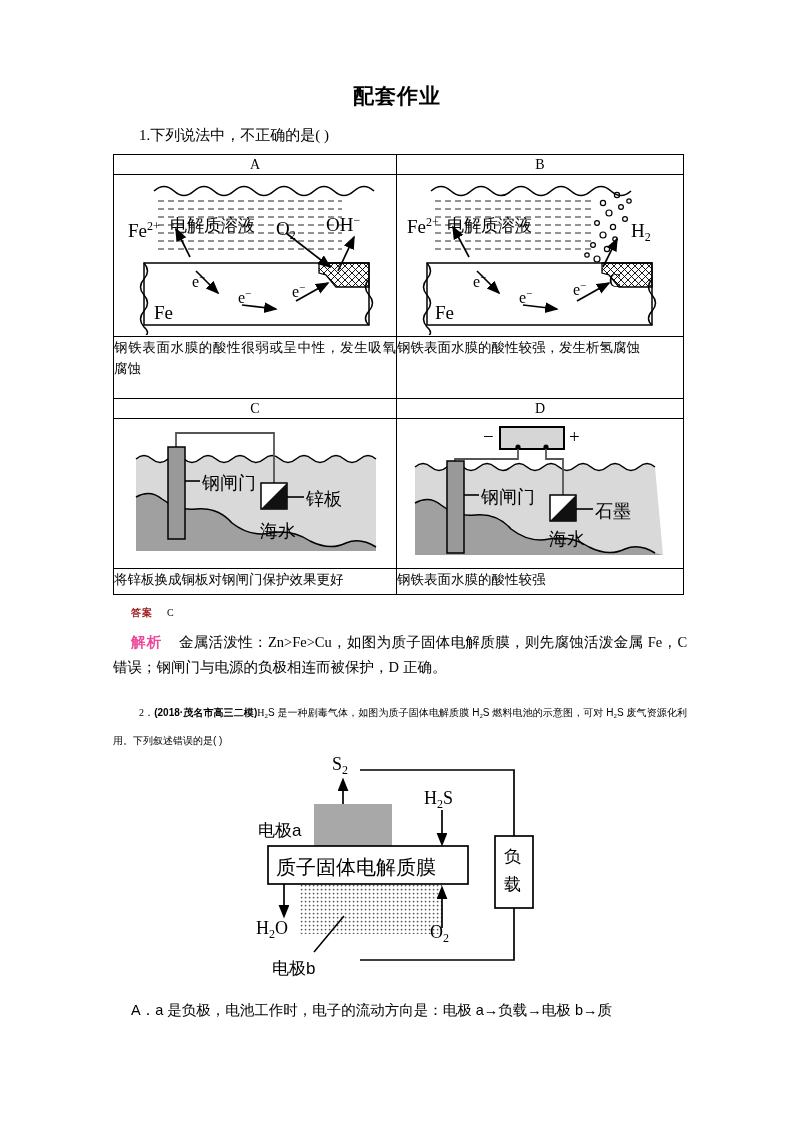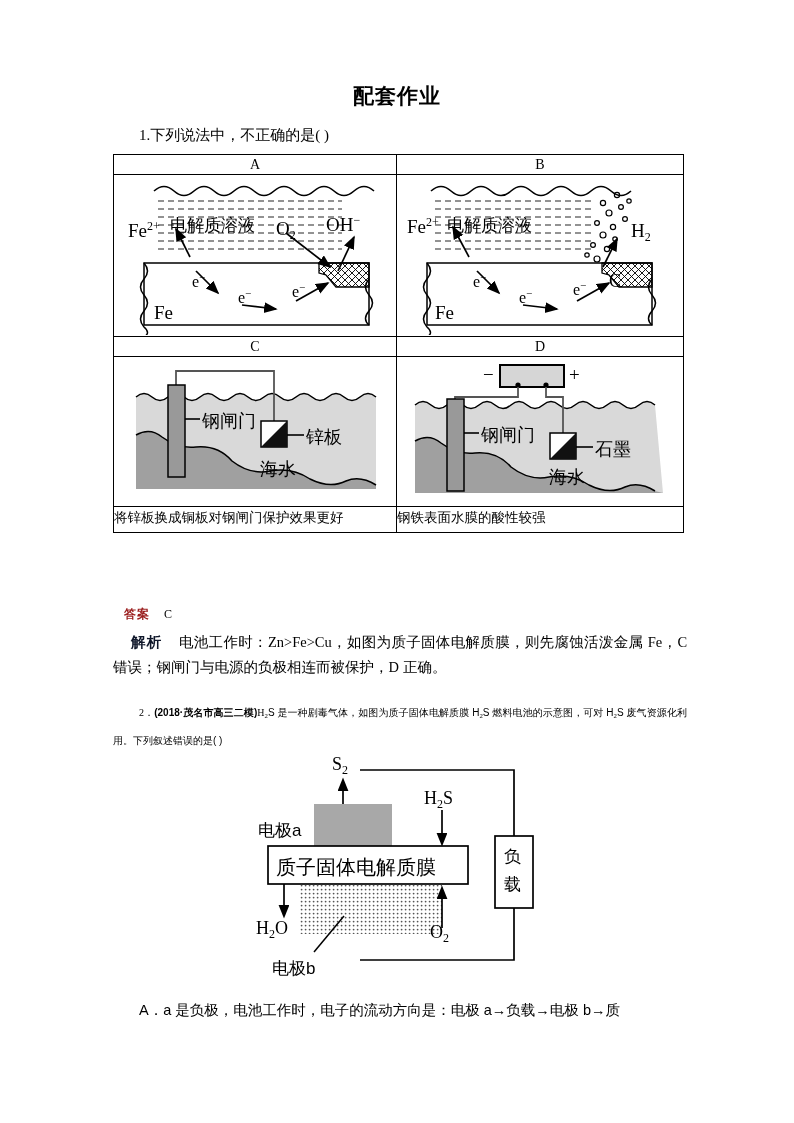--- a/index.html
+++ b/index.html
@@ -70,38 +70,38 @@
   .corr { position: absolute; inset: 0; }
   .corr svg { position: absolute; top: 0; left: 0; }
 
   
   .sea { position: absolute; inset: 0; }
   .sea svg { position: absolute; top: 0; left: 0; }
 
   
   .answer-line {
     position: absolute;
-    top: 606px; left: 124px;
-    font-size: 12px;
+    top: 606px; left: 131px;
+    font-size: 10px;
     font-family: "Liberation Sans", sans-serif;
   }
   .answer-label { color: #9c2121; font-weight: bold; letter-spacing: 1px; }
   .answer-value { margin-left: 14px; font-family: "Liberation Serif", serif; }
 
   .analysis {
     position: absolute;
     top: 630px; left: 113px;
     width: 574px;
     font-size: 14.5px;
     line-height: 25px;
     font-family: "Liberation Sans", sans-serif;
     text-align: justify;
     text-indent: 18px;
   }
-  .analysis-label { color: #0f172a; font-weight: bold; letter-spacing: 1px; }
+  .analysis-label { color: #ec4899; font-weight: bold; letter-spacing: 1px; }
   .analysis-gap { display: inline-block; width: 16px; }
   .srf { font-family: "Liberation Serif", serif; }
 
   
   .q2-stem {
     position: absolute;
     top: 700px; left: 113px;
     width: 574px;
     font-size: 10px;
     line-height: 25px;
@@ -114,21 +114,21 @@
   
   .fuelcell {
     position: absolute;
     top: 748px; left: 252px;
     width: 330px; height: 242px;
   }
 
   
   .optA {
     position: absolute;
-    top: 998px; left: 113px;
+    top: 998px; left: 105px;
     width: 574px;
     font-size: 14.5px;
     line-height: 25px;
     font-family: "Liberation Sans", sans-serif;
     text-indent: 26px;
   }
 
   sub { font-size: 0.68em; vertical-align: -0.25em; }
 
   .svgtxt-hei { font-family: "Liberation Sans", sans-serif; }
@@ -265,20 +265,24 @@
               <text class="svgtxt-ser" x="76" y="112" font-size="16">e<tspan font-size="11" dy="-6">−</tspan></text>
               <text class="svgtxt-ser" x="122" y="128" font-size="16">e<tspan font-size="11" dy="-6">−</tspan></text>
               <text class="svgtxt-ser" x="176" y="120" font-size="16">e<tspan font-size="11" dy="-6">−</tspan></text>
               <text class="svgtxt-ser" x="38" y="144" font-size="19">Fe</text>
               <text class="svgtxt-ser" x="212" y="112" font-size="18">C</text>
             </svg>
           </div>
         </td>
       </tr>
       <tr>
+        <td class="desc-cell two-line">钢铁表面水膜的酸性很弱或呈中性，发生吸氧腐蚀</td>
+        <td class="desc-cell two-line">钢铁表面水膜的酸性较强，发生析氢腐蚀</td>
+      </tr>
+      <tr>
         <td class="hdr-cell">C</td>
         <td class="hdr-cell">D</td>
       </tr>
       <tr>
 
         <td class="fig-cell" style="height:150px">
           <div class="sea">
             <svg width="281" height="148" viewBox="0 0 281 148">
 
               <path d="M22 40 q8 -7 16 0 q8 7 16 0 q8 -7 16 0 q8 7 16 0 q8 -7 16 0 q8 7 16 0 q8 -7 16 0 q8 7 16 0 q8 -7 16 0 q8 7 16 0 q8 -7 16 0 q8 7 16 0 q8 -7 16 0 q8 7 16 0 q8 -7 16 0 L262 132 L22 132 Z" fill="#d9d9d9" stroke="none"></path>
@@ -346,21 +350,21 @@
         <td class="desc-cell" style="height:26px">钢铁表面水膜的酸性较强</td>
       </tr>
     </tbody>
   </table>
 
   <div class="answer-line">
     <span class="answer-label">答案</span><span class="answer-value">C</span>
   </div>
 
   <div class="analysis">
-    <span class="analysis-label">解析</span><span class="analysis-gap"></span><span>电池工作时：</span><span class="srf">Zn&gt;Fe&gt;Cu</span><span>，如图为质子固体电解质膜，则先腐蚀活泼金属 </span><span class="srf">Fe</span><span>，</span><span class="srf">C</span><span> 错误；钢闸门与电源的负极相连而被保护，</span><span class="srf">D</span><span> 正确。</span>
+    <span class="analysis-label">解析</span><span class="analysis-gap"></span><span>金属活泼性：</span><span class="srf">Zn&gt;Fe&gt;Cu</span><span>，如图为质子固体电解质膜，则先腐蚀活泼金属 </span><span class="srf">Fe</span><span>，</span><span class="srf">C</span><span> 错误；钢闸门与电源的负极相连而被保护，</span><span class="srf">D</span><span> 正确。</span>
   </div>
 
   <div class="q2-stem">
     <span class="srf">2．</span><span class="bold-src">(2018·茂名市高三二模)</span><span class="srf">H</span><sub class="srf">2</sub><span>S 是一种剧毒气体，如图为质子固体电解质膜 H</span><sub class="srf">2</sub><span>S 燃料电池的示意图，可对 H</span><sub class="srf">2</sub><span>S 废气资源化利用。下列叙述错误的是(        )</span>
   </div>
 
   <div class="fuelcell">
     <svg width="330" height="242" viewBox="0 0 330 242">
       <defs>
         <marker id="fcArr" markerWidth="9" markerHeight="9" refX="6.5" refY="3.2" orient="auto">

